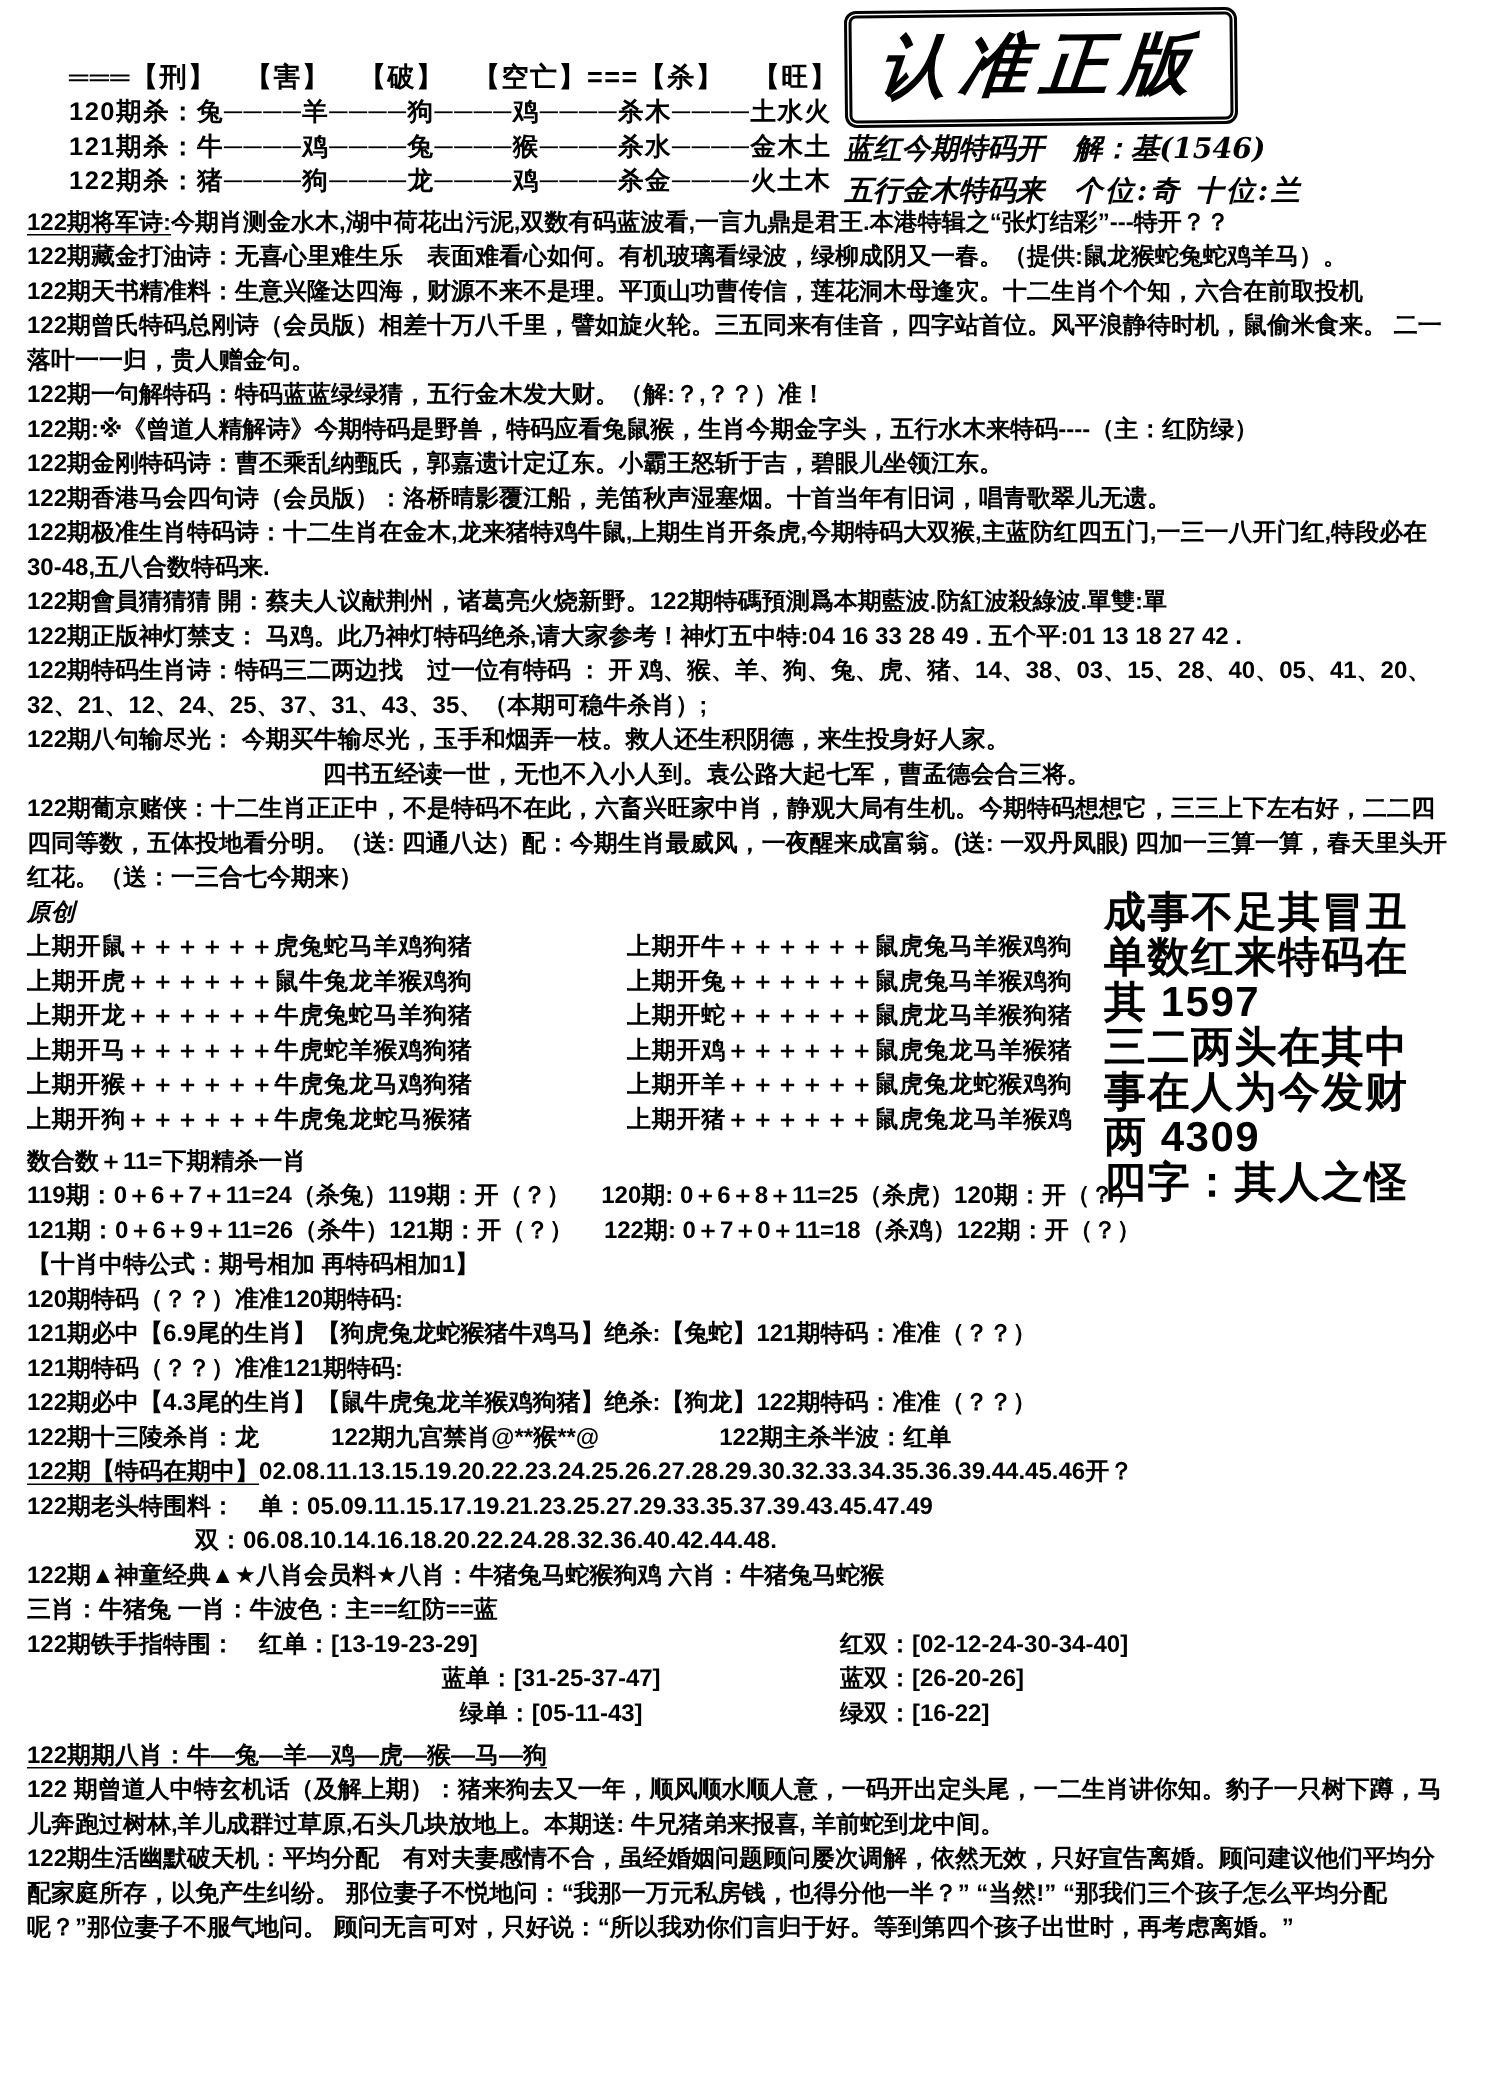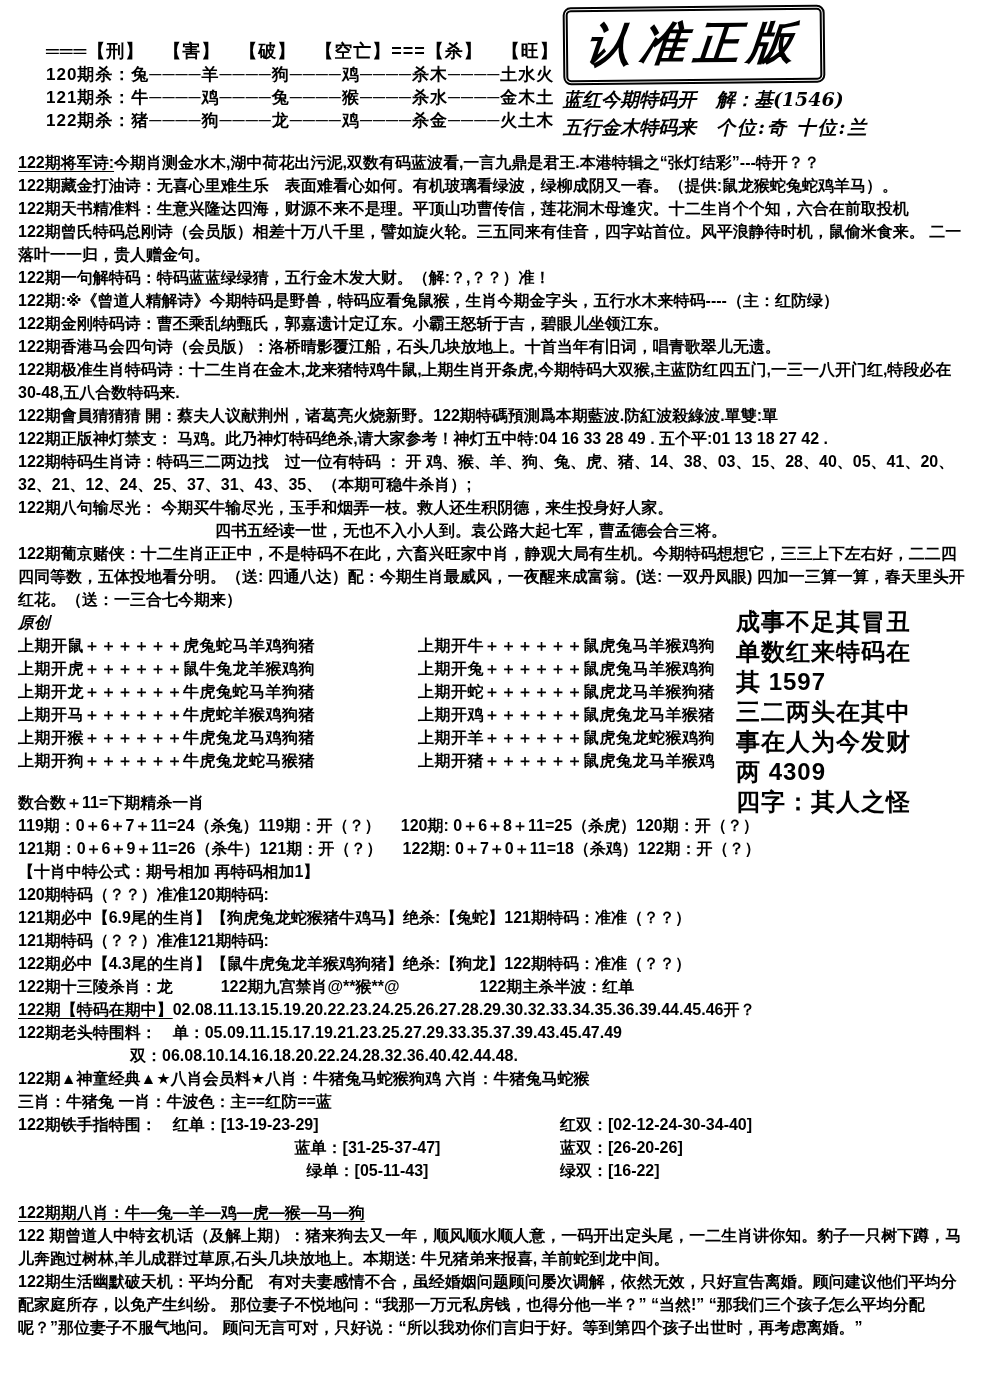--- a/index.html
+++ b/index.html
@@ -21,34 +21,34 @@
     box-shadow:0 0 0 1px #fff inset;
   }
   .stamp-text{
     font-family:"DejaVu Serif","Liberation Serif",serif;font-style:italic;font-weight:bold;
     font-size:46px;letter-spacing:8px;transform:skewX(-6deg);display:inline-block;white-space:nowrap;
   }
   .hand{font-family:"DejaVu Serif","Liberation Serif",serif;font-style:italic;font-weight:bold;
         font-size:19px;line-height:25px;margin-top:3px;white-space:nowrap;}
   .hand .big{font-size:19px;letter-spacing:2px;}
   
-  .plines{margin-top:19px;}
+  .plines{margin-top:5px;}
   .pline{font-size:16px;line-height:23px;max-width:950px;}
   .pline .plabel{white-space:nowrap;}
   .ul .plabel{text-decoration:underline;text-underline-offset:3px;}
   .ulall{text-decoration:underline;text-underline-offset:3px;}
   .ind{margin-left:197px;}
   .ind2{margin-left:112px;}
   
   .zodiac-wrap{position:relative;margin-top:0;}
   .orig-label{font-size:16px;line-height:23px;font-style:italic;}
   .zcols{display:flex;}
   .zcol1{width:400px;}
   .zcol{font-size:16px;line-height:23px;white-space:nowrap;letter-spacing:0.5px;}
-  .verse-block{position:absolute;top:-4px;right:-6px;width:246px;font-size:24px;line-height:30px;
+  .verse-block{position:absolute;top:-4px;right:-6px;width:246px;font-size:28px;line-height:30px;
                letter-spacing:1px;white-space:nowrap;}
   
   .iron-row{display:flex;font-size:16px;line-height:23px;}
   .iron-l{width:542px;box-sizing:border-box;}
   .iron-ind .iron-l{padding-left:157px;text-align:center;}
 </style>
 </head>
 <body>
 
 <div class="sheet">
@@ -90,21 +90,21 @@
       <div class="pline"><span class="plabel"></span><span>122期天书精准料：生意兴隆达四海，财源不来不是理。平顶山功曹传信，莲花洞木母逢灾。十二生肖个个知，六合在前取投机</span></div>
 
       <div class="pline"><span class="plabel"></span><span>122期曾氏特码总刚诗（会员版）相差十万八千里，譬如旋火轮。三五同来有佳音，四字站首位。风平浪静待时机，鼠偷米食来。 二一落叶一一归，贵人赠金句。</span></div>
 
       <div class="pline"><span class="plabel"></span><span>122期一句解特码：特码蓝蓝绿绿猜，五行金木发大财。（解:？,？？）准！</span></div>
 
       <div class="pline"><span class="plabel"></span><span>122期:※《曾道人精解诗》今期特码是野兽，特码应看兔鼠猴，生肖今期金字头，五行水木来特码----（主：红防绿）</span></div>
 
       <div class="pline"><span class="plabel"></span><span>122期金刚特码诗：曹丕乘乱纳甄氏，郭嘉遗计定辽东。小霸王怒斩于吉，碧眼儿坐领江东。</span></div>
 
-      <div class="pline"><span class="plabel"></span><span>122期香港马会四句诗（会员版）：洛桥晴影覆江船，石头几块放地上。十首当年有旧词，唱青歌翠儿无遗。</span></div>
+      <div class="pline"><span class="plabel"></span><span>122期香港马会四句诗（会员版）：洛桥晴影覆江船，羌笛秋声湿塞烟。十首当年有旧词，唱青歌翠儿无遗。</span></div>
 
       <div class="pline"><span class="plabel"></span><span>122期极准生肖特码诗：十二生肖在金木,龙来猪特鸡牛鼠,上期生肖开条虎,今期特码大双猴,主蓝防红四五门,一三一八开门红,特段必在30-48,五八合数特码来.</span></div>
 
       <div class="pline"><span class="plabel"></span><span>122期會員猜猜猜 開：蔡夫人议献荆州，诸葛亮火烧新野。122期特碼預測爲本期藍波.防紅波殺綠波.單雙:單</span></div>
 
       <div class="pline"><span class="plabel"></span><span>122期正版神灯禁支： 马鸡。此乃神灯特码绝杀,请大家参考！神灯五中特:04 16 33 28 49 . 五个平:01 13 18 27 42 .</span></div>
 
       <div class="pline"><span class="plabel"></span><span>122期特码生肖诗：特码三二两边找　过一位有特码 ： 开 鸡、猴、羊、狗、兔、虎、猪、14、38、03、15、28、40、05、41、20、32、21、12、24、25、37、31、43、35、（本期可稳牛杀肖）;</span></div>
 
       <div class="pline"><span class="plabel"></span><span>122期八句输尽光： 今期买牛输尽光，玉手和烟弄一枝。救人还生积阴德，来生投身好人家。</span></div>

